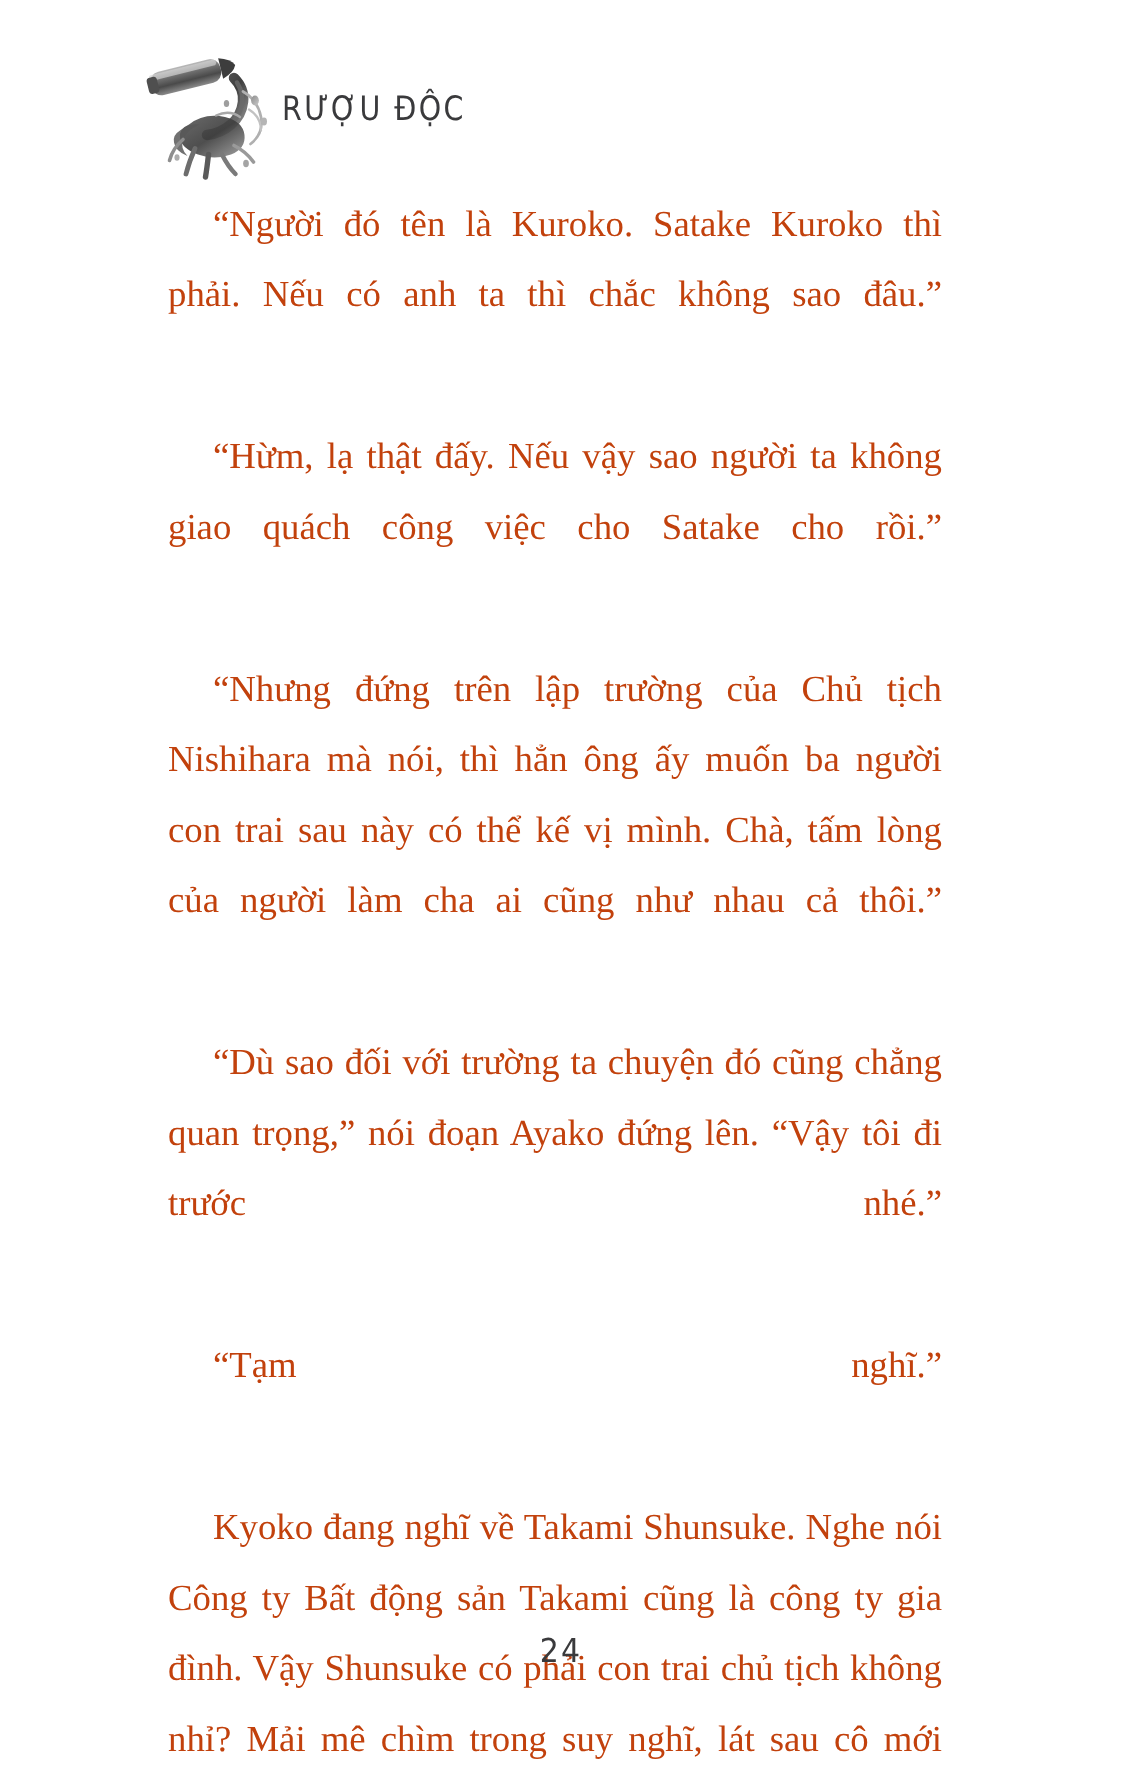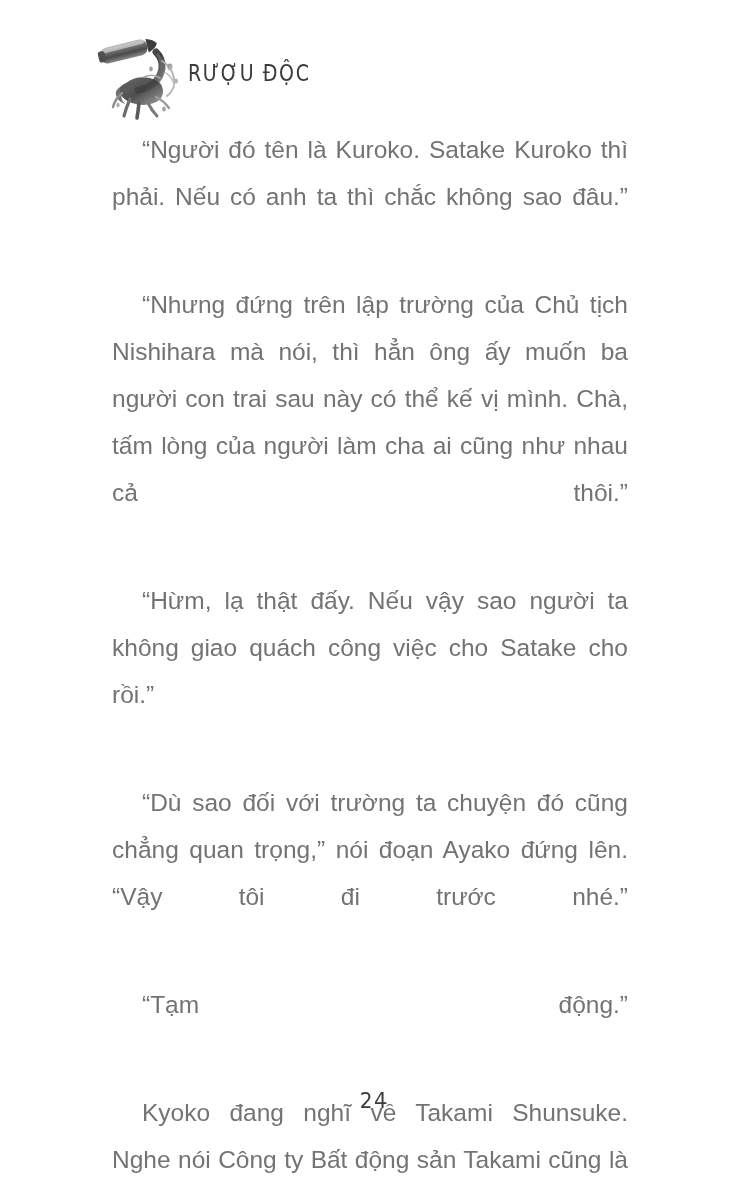--- a/index.html
+++ b/index.html
@@ -67,22 +67,22 @@
     width: 516px;
   }
 
   .para {
     margin: 0 0 14px 0;
     font-size: 24.5px;
     line-height: 47px;
     text-align: justify;
     text-justify: inter-word;
     text-indent: 30px;
-    color: #737373;
-    font-family: Liberation Sans, sans-serif;
+    color: #c2410c;
+    font-family: Liberation Serif, serif;
     -webkit-font-smoothing: antialiased;
   }
   .para:last-child {
     margin-bottom: 0;
   }
   
   .para::after {
     content: "";
     display: inline-block;
     width: 100%;
@@ -158,23 +158,23 @@
         <ellipse cx="22" cy="72" rx="1.7" ry="2.2" fill="#adadad"></ellipse>
         <ellipse cx="68" cy="76" rx="1.9" ry="2.5" fill="#a4a4a4"></ellipse>
       </svg>
     </div>
 
     <div class="header-title">RƯỢU ĐỘC</div>
   </div>
 
   <div class="text-column">
     <p class="para">“Người đó tên là Kuroko. Satake Kuroko thì phải. Nếu có anh ta thì chắc không sao đâu.”</p>
+    <p class="para">“Hừm, lạ thật đấy. Nếu vậy sao người ta không giao quách công việc cho Satake cho rồi.”</p>
     <p class="para">“Nhưng đứng trên lập trường của Chủ tịch Nishihara mà nói, thì hẳn ông ấy muốn ba người con trai sau này có thể kế vị mình. Chà, tấm lòng của người làm cha ai cũng như nhau cả thôi.”</p>
-    <p class="para">“Hừm, lạ thật đấy. Nếu vậy sao người ta không giao quách công việc cho Satake cho rồi.”</p>
     <p class="para">“Dù sao đối với trường ta chuyện đó cũng chẳng quan trọng,” nói đoạn Ayako đứng lên. “Vậy tôi đi trước nhé.”</p>
-    <p class="para">“Tạm động.”</p>
+    <p class="para">“Tạm nghĩ.”</p>
     <p class="para">Kyoko đang nghĩ về Takami Shunsuke. Nghe nói Công ty Bất động sản Takami cũng là công ty gia đình. Vậy Shunsuke có phải con trai chủ tịch không nhỉ? Mải mê chìm trong suy nghĩ, lát sau cô mới chợt nhận ra đồng nghiệp đã về gần hết rồi. Chỉ còn lại mỗi Kyoko và Eri. Yonezawa thì đang buồn chán ngồi hút thuốc.</p>
 
   </div>
 
   <div class="folio">24</div>
 
 </div>
 
 </body></html>

